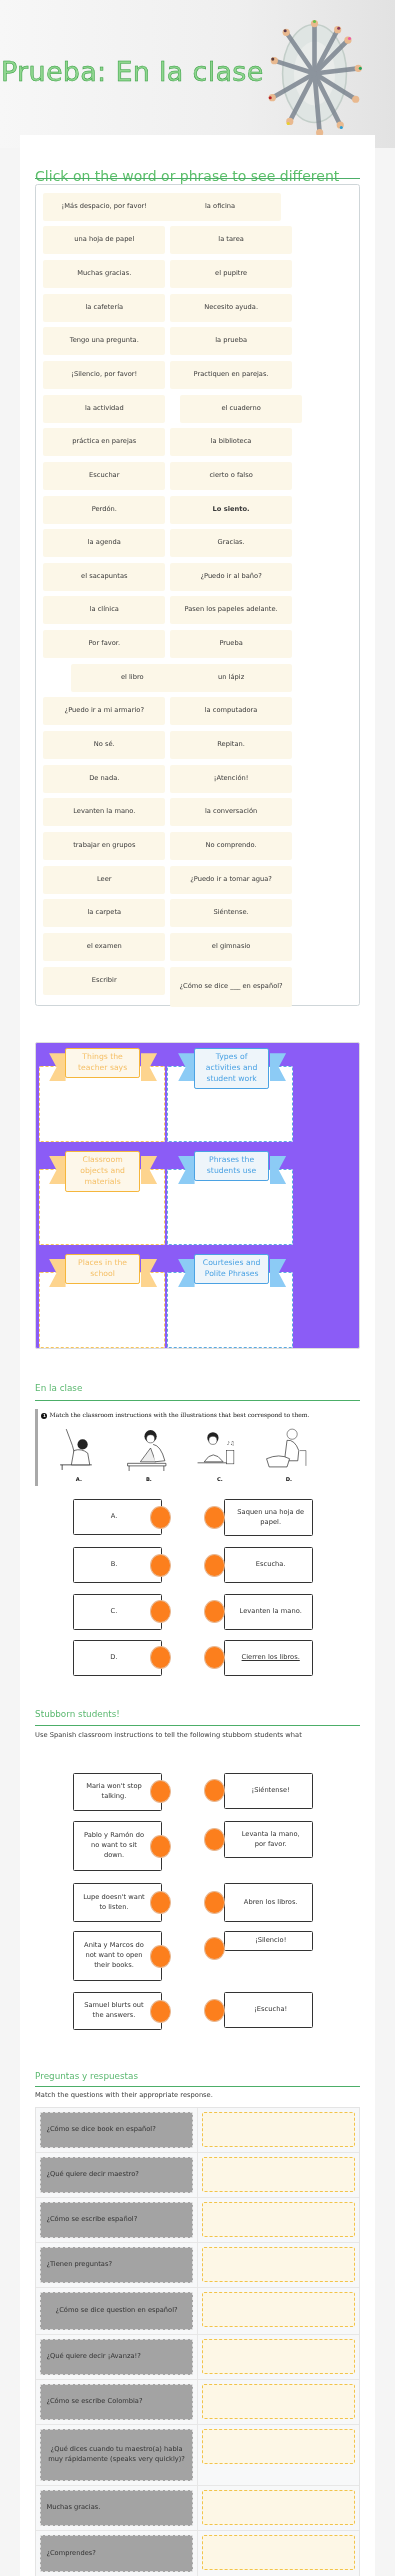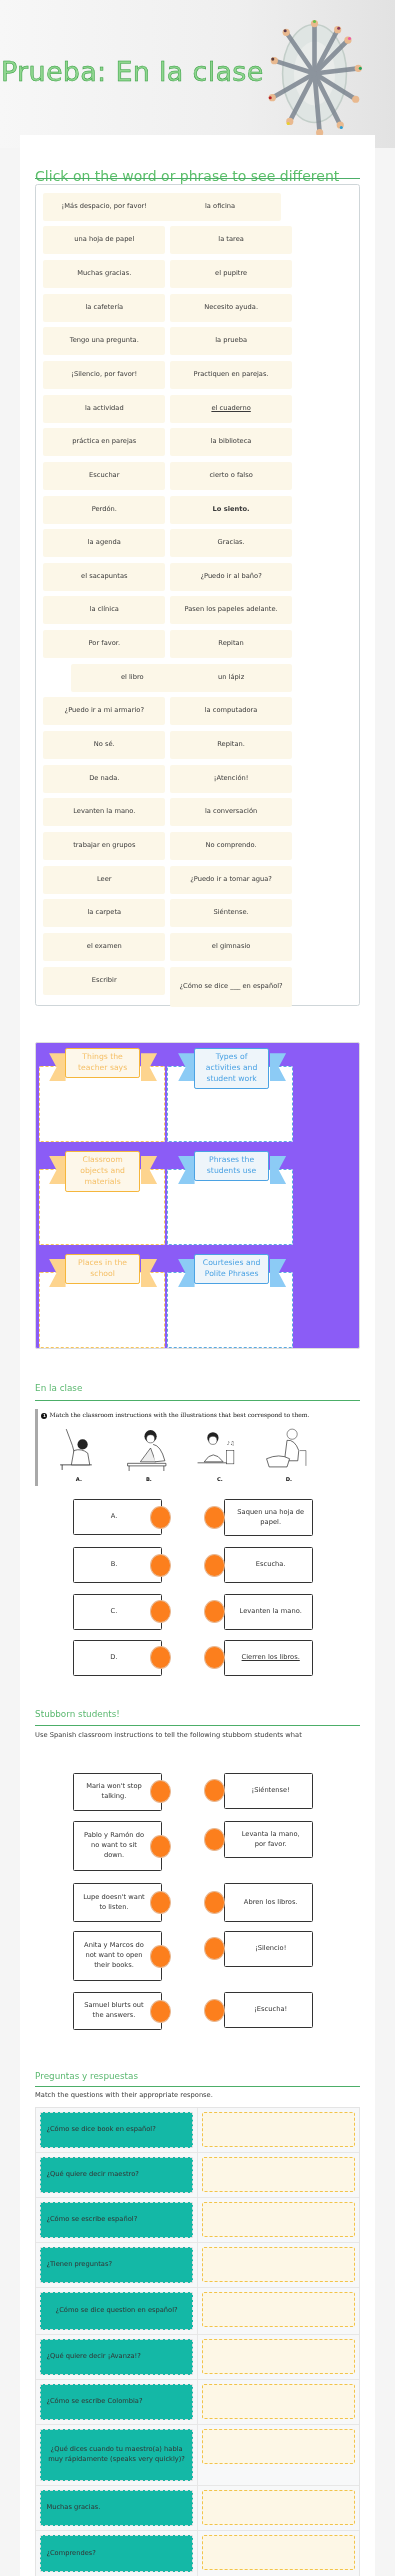--- a/index.html
+++ b/index.html
@@ -63,21 +63,21 @@
     display: flex; align-items: center; justify-content: center; text-align: center; font-size: 6.7px; line-height: 9.8px;
     color: #333; padding: 2.1px 7.2px; }
   .dot { position: absolute; width: 21.6px; height: 23px; border-radius: 50%; background: #fc7f1d; border: 0.8px solid #e8b893; cursor: pointer; }
 
   
   .qa { position: absolute; left: 15.5px; top: 2107px; width: 325px; border: 0.5px solid #e4e4e4; background: #f7f8f9; }
   .qa-row { position: relative; display: flex; border-bottom: 0.5px solid #e7e7e7; }
   .qa-row:last-child { border-bottom: none; }
   .qa-left { width: 162px; padding: 4.1px 4.1px; border-right: 0.5px solid #e7e7e7; }
   .qa-right { flex: 1; padding: 4.1px 4.1px; }
-  .qa-q { border: 0.5px dashed #e0e0e0; background: #14b8a6; border-radius: 1px; display: flex; align-items: center;
+  .qa-q { border: 0.5px dashed #e0e0e0; background: #a3a3a3; border-radius: 1px; display: flex; align-items: center;
     font-size: 6.7px; line-height: 9.8px; color: #333; padding: 3.1px 5.2px; height: 100%; }
   .qa-q.center { justify-content: center; text-align: center; }
   .qa-drop { border: 0.8px dashed #f2c44a; background: #fdf7e6; border-radius: 2.1px; height: 35px; cursor: pointer; }
 </style>
 </head>
 <body>
 
 <div class="page">
 
   <div class="banner">
@@ -134,35 +134,35 @@
         <div class="sort-item" style="left: 134px; top: 41px;">la tarea</div>
         <div class="sort-item" style="left: 7.2px; top: 75px;">Muchas gracias.</div>
         <div class="sort-item" style="left: 134px; top: 75px;">el pupitre</div>
         <div class="sort-item" style="left: 7.2px; top: 109px;">la cafetería</div>
         <div class="sort-item" style="left: 134px; top: 109px;">Necesito ayuda.</div>
         <div class="sort-item" style="left: 7.2px; top: 142px;">Tengo una pregunta.</div>
         <div class="sort-item" style="left: 134px; top: 142px;">la prueba</div>
         <div class="sort-item" style="left: 7.2px; top: 176px;">¡Silencio, por favor!</div>
         <div class="sort-item" style="left: 134px; top: 176px;">Practiquen en parejas.</div>
         <div class="sort-item" style="left: 7.2px; top: 210px;">la actividad</div>
-        <div class="sort-item" style="left: 134px; top: 210px; text-decoration: underline;">el cuaderno</div>
+        <div class="sort-item" style="left: 144px; top: 210px;">el cuaderno</div>
         <div class="sort-item" style="left: 7.2px; top: 243px;">práctica en parejas</div>
         <div class="sort-item" style="left: 134px; top: 243px;">la biblioteca</div>
         <div class="sort-item" style="left: 7.2px; top: 277px;">Escuchar</div>
         <div class="sort-item" style="left: 134px; top: 277px;">cierto o falso</div>
         <div class="sort-item" style="left: 7.2px; top: 311px;">Perdón.</div>
         <div class="sort-item" style="left: 134px; top: 311px; font-weight: bold;">Lo siento.</div>
         <div class="sort-item" style="left: 7.2px; top: 344px;">la agenda</div>
         <div class="sort-item" style="left: 134px; top: 344px;">Gracias.</div>
         <div class="sort-item" style="left: 7.2px; top: 378px;">el sacapuntas</div>
         <div class="sort-item" style="left: 134px; top: 378px;">¿Puedo ir al baño?</div>
         <div class="sort-item" style="left: 7.2px; top: 411px;">la clínica</div>
         <div class="sort-item" style="left: 134px; top: 411px;">Pasen los papeles adelante.</div>
         <div class="sort-item" style="left: 7.2px; top: 445px;">Por favor.</div>
-        <div class="sort-item" style="left: 134px; top: 445px;">Repitan</div>
+        <div class="sort-item" style="left: 134px; top: 445px;">Prueba</div>
         <div class="sort-item" style="left: 7.2px; top: 479px; margin-left: 28px;">el libro</div>
         <div class="sort-item" style="left: 134px; top: 479px;">un lápiz</div>
         <div class="sort-item" style="left: 7.2px; top: 512px;">¿Puedo ir a mi armario?</div>
         <div class="sort-item" style="left: 134px; top: 512px;">la computadora</div>
         <div class="sort-item" style="left: 7.2px; top: 546px;">No sé.</div>
         <div class="sort-item" style="left: 134px; top: 546px;">Repitan.</div>
         <div class="sort-item" style="left: 7.2px; top: 580px;">De nada.</div>
         <div class="sort-item" style="left: 134px; top: 580px;">¡Atención!</div>
         <div class="sort-item" style="left: 7.2px; top: 613px;">Levanten la mano.</div>
         <div class="sort-item" style="left: 134px; top: 613px;">la conversación</div>
@@ -285,21 +285,21 @@
         <div class="dot" style="left: 184px; top: 1644px;"></div>
         <div class="match-box" style="left: 53px; top: 1686px; height: 50px; padding-right: 13.4px;">Pablo y Ramón do no want to sit down.</div>
         <div class="match-box" style="left: 204px; top: 1686px; height: 37px; padding-left: 12.4px;">Levanta la mano, por favor.</div>
         <div class="dot" style="left: 130px; top: 1700px;"></div>
         <div class="dot" style="left: 184px; top: 1693px;"></div>
         <div class="match-box" style="left: 53px; top: 1748px; height: 39px; padding-right: 13.4px;">Lupe doesn't want to listen.</div>
         <div class="match-box" style="left: 204px; top: 1748px; height: 39px; padding-left: 12.4px;">Abren los libros.</div>
         <div class="dot" style="left: 130px; top: 1756px;"></div>
         <div class="dot" style="left: 184px; top: 1756px;"></div>
         <div class="match-box" style="left: 53px; top: 1796px; height: 50px; padding-right: 13.4px;">Anita y Marcos do not want to open their books.</div>
-        <div class="match-box" style="left: 204px; top: 1796px; height: 36px; padding-left: 12.4px;">¡Silencio!</div>
+        <div class="match-box" style="left: 204px; top: 1796px; height: 20px; padding-left: 12.4px;">¡Silencio!</div>
         <div class="dot" style="left: 130px; top: 1810px;"></div>
         <div class="dot" style="left: 184px; top: 1802px;"></div>
         <div class="match-box" style="left: 53px; top: 1857px; height: 38px; padding-right: 13.4px;">Samuel blurts out the answers.</div>
         <div class="match-box" style="left: 204px; top: 1857px; height: 36px; padding-left: 12.4px;">¡Escucha!</div>
         <div class="dot" style="left: 130px; top: 1865px;"></div>
         <div class="dot" style="left: 184px; top: 1864px;"></div>
       </div>
 
     <div class="sec-title" style="top:1936px">Preguntas y respuestas</div>
     <div class="rule" style="top:1951px"></div>

